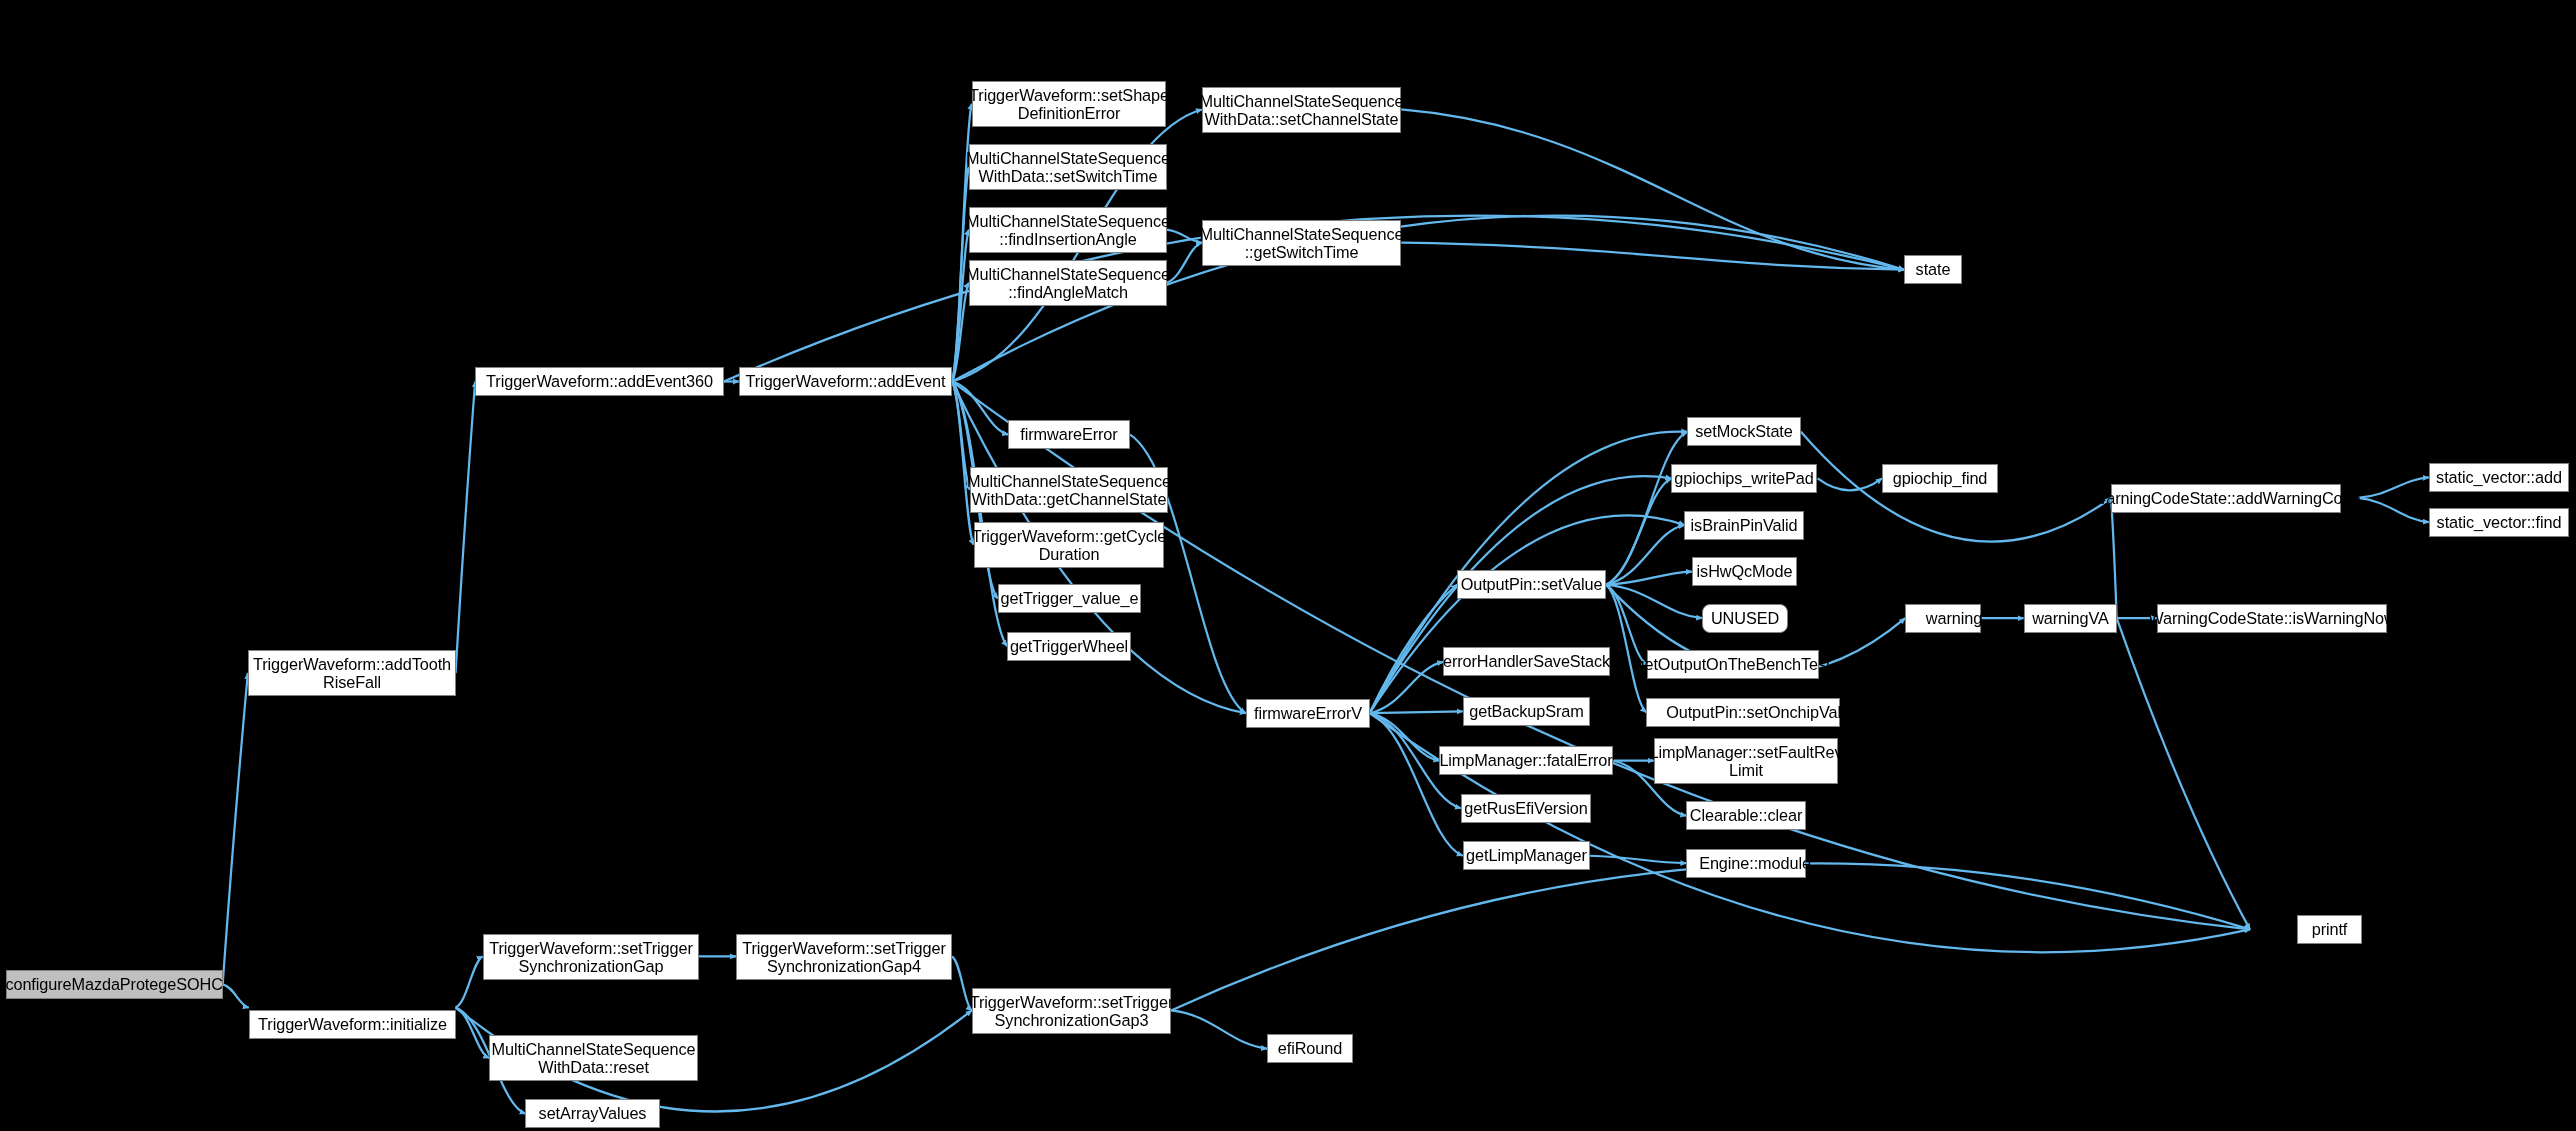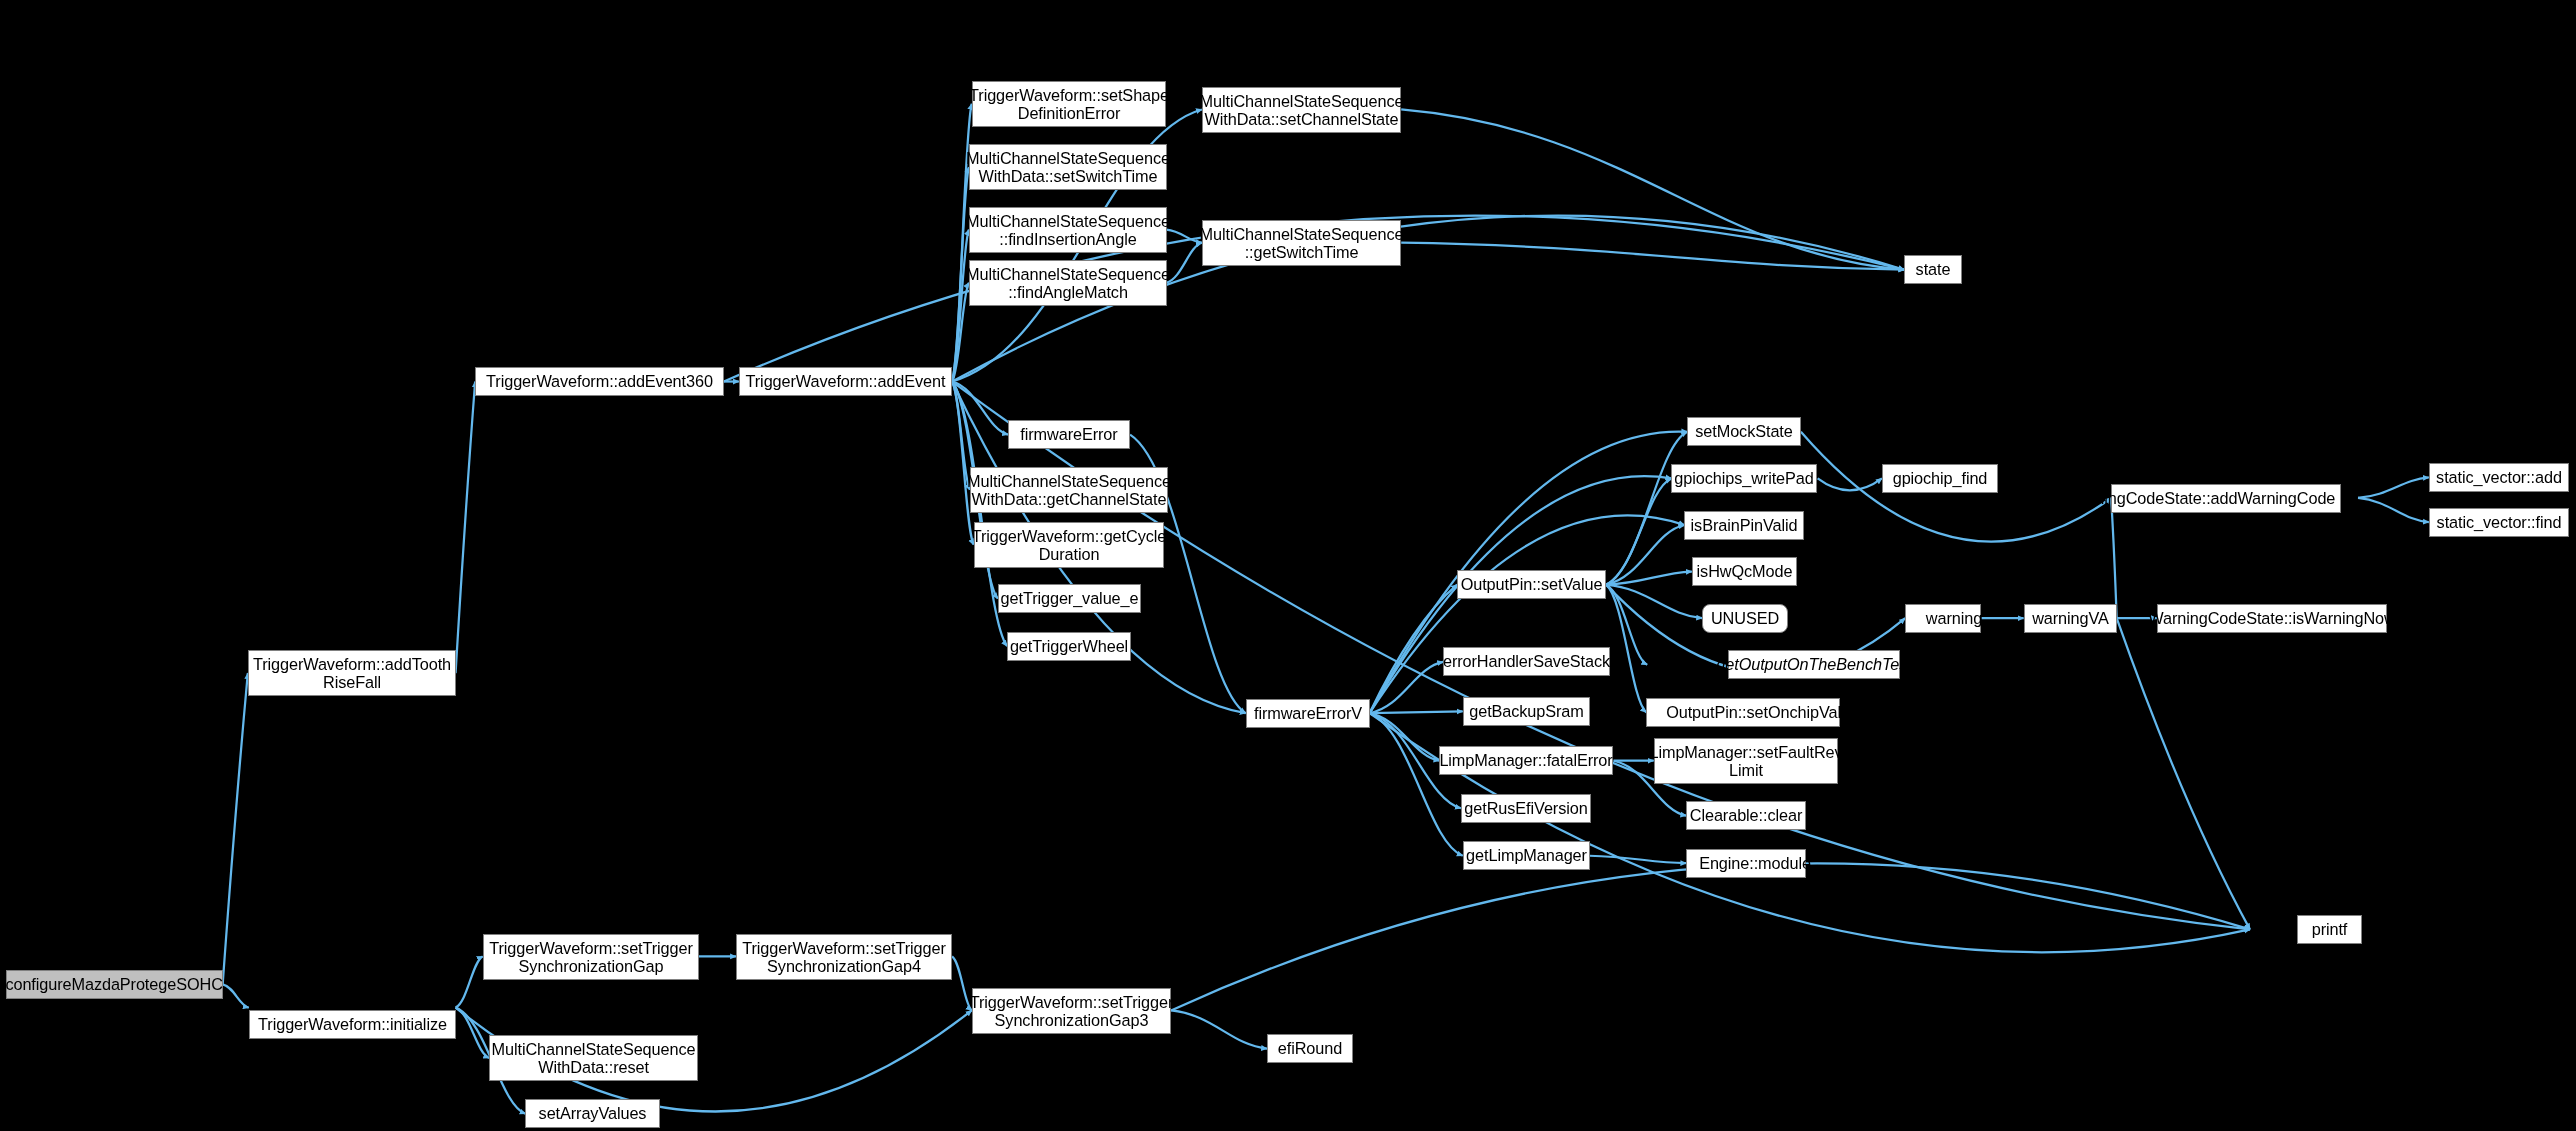--- a/index.html
+++ b/index.html
@@ -192,21 +192,21 @@
       </div>
       <div class="nodebox" style="left: 1684px; top: 511px; width: 120px; height: 29px;">
         <span>isBrainPinValid</span>
       </div>
       <div class="nodebox" style="left: 1692px; top: 557px; width: 105px; height: 29px;">
         <span>isHwQcMode</span>
       </div>
       <div class="nodebox" style="left: 1702px; top: 604px; width: 86px; height: 29px; border-radius: 8px;">
         <span>UNUSED</span>
       </div>
-      <div class="nodebox" style="left: 1728px; top: 650px; width: 172px; height: 29px; font-style: italic;">
+      <div class="nodebox" style="left: 1647px; top: 650px; width: 172px; height: 29px;">
         <span>getOutputOnTheBenchTest</span>
       </div>
       <div class="nodebox" style="left: 1646px; top: 698px; width: 194px; height: 29px; padding-left: 39px;">
         <span>OutputPin::setOnchipValue</span>
       </div>
       <div class="nodebox" style="left: 1654px; top: 738px; width: 184px; height: 46px;">
         <span>LimpManager::setFaultRev
 Limit</span>
       </div>
       <div class="nodebox" style="left: 1686px; top: 801px; width: 120px; height: 29px;">
@@ -220,21 +220,21 @@
       </div>
       <div class="nodebox" style="left: 1905px; top: 604px; width: 76px; height: 29px; padding-left: 22px;">
         <span>warning</span>
       </div>
       <div class="nodebox" style="left: 1904px; top: 255px; width: 58px; height: 29px;">
         <span>state</span>
       </div>
       <div class="nodebox" style="left: 2024px; top: 604px; width: 93px; height: 29px;">
         <span>warningVA</span>
       </div>
-      <div class="nodebox" style="left: 2111px; top: 484px; width: 230px; height: 29px; justify-content: flex-end;">
+      <div class="nodebox" style="left: 2111px; top: 484px; width: 230px; height: 29px;">
         <span>WarningCodeState::addWarningCode</span>
       </div>
       <div class="nodebox" style="left: 2157px; top: 604px; width: 230px; height: 29px;">
         <span>WarningCodeState::isWarningNow</span>
       </div>
       <div class="nodebox" style="left: 2429px; top: 463px; width: 140px; height: 29px;">
         <span>static_vector::add</span>
       </div>
       <div class="nodebox" style="left: 2429px; top: 508px; width: 140px; height: 29px;">
         <span>static_vector::find</span>

